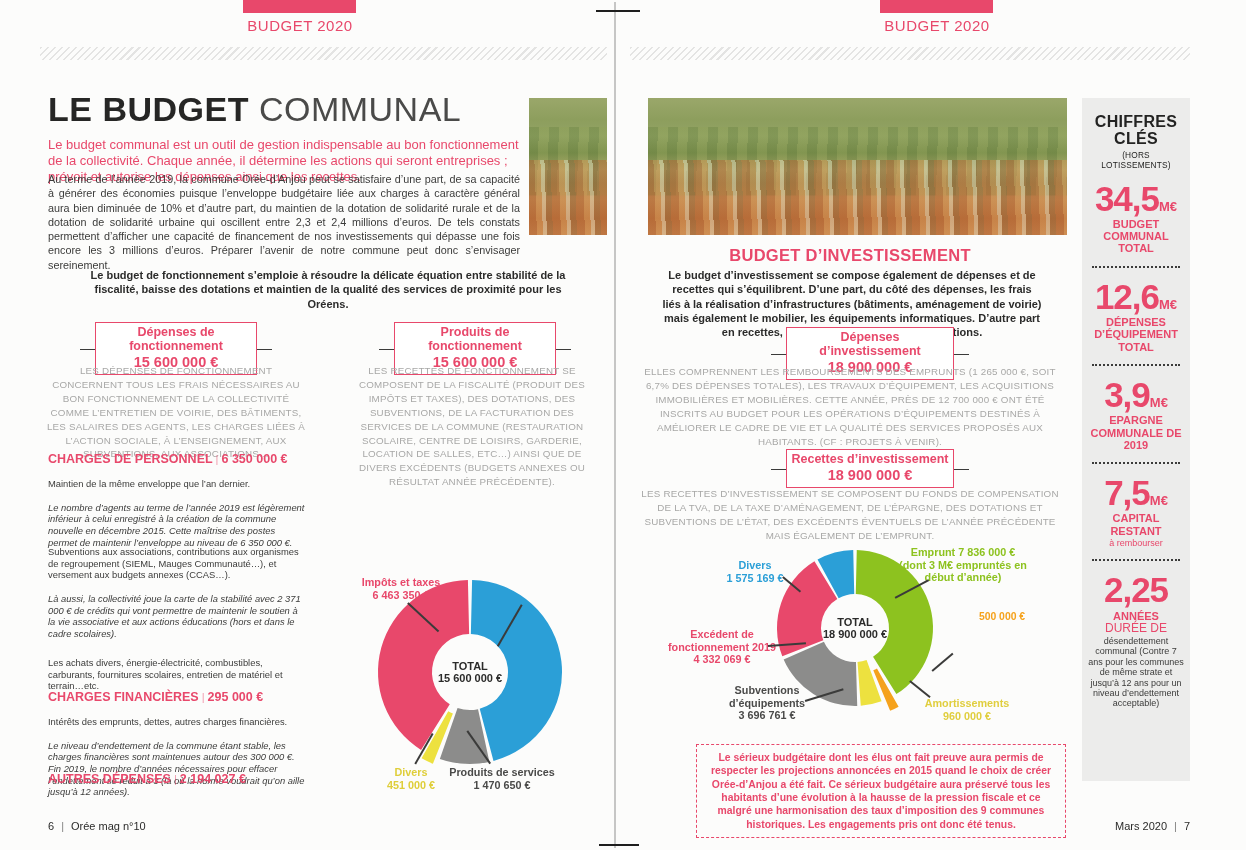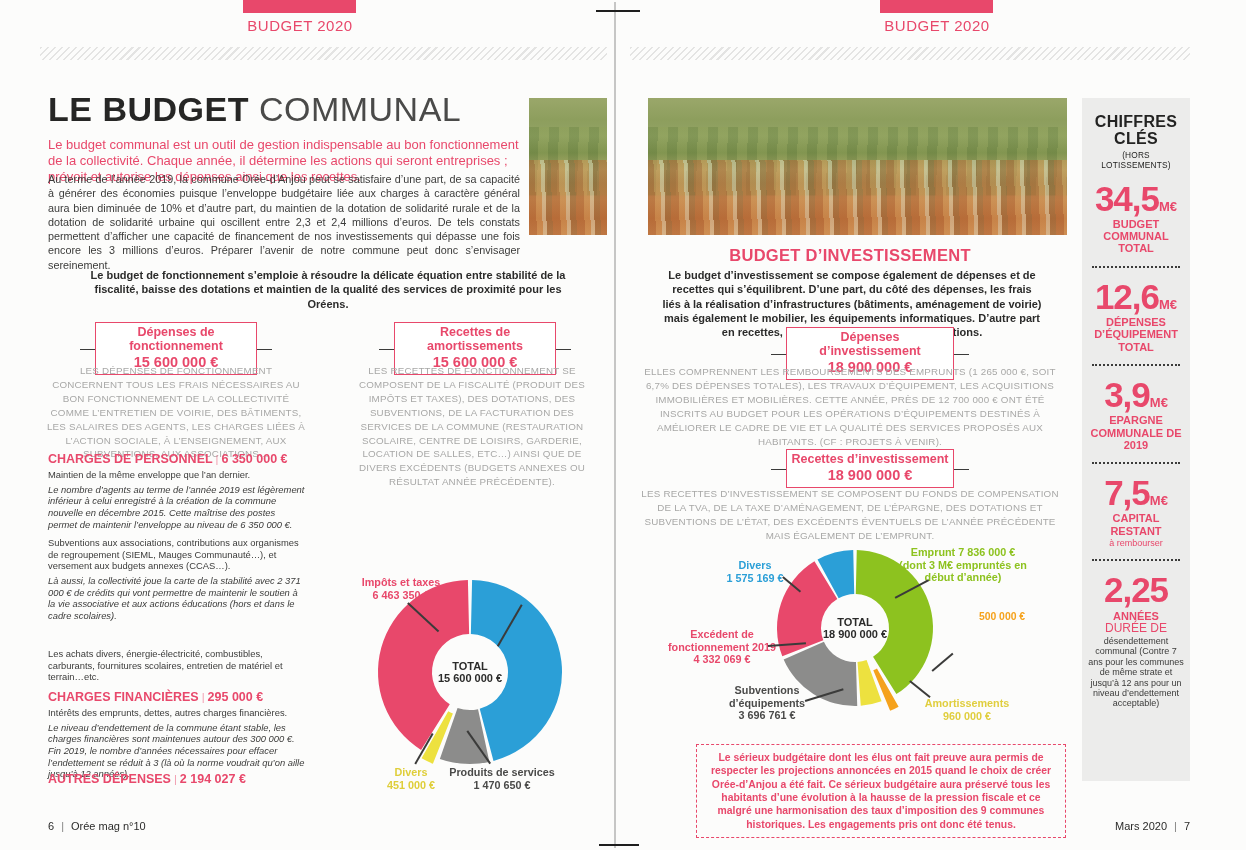--- a/index.html
+++ b/index.html
@@ -72,21 +72,21 @@
   .grey-desc{font-size:9.8px;color:#A8A8A7;text-align:center;line-height:1.42;letter-spacing:.2px;}
   .desc-dep-fonc{left:44px;top:364px;width:264px;}
   .desc-rec-fonc{left:356px;top:364px;width:232px;}
   .desc-dep-inv{left:640px;top:365px;width:420px;}
   .desc-rec-inv{left:640px;top:487px;width:420px;}
 
   
   .item{left:48px;width:258px;}
   .item-head{font-size:12.5px;font-weight:bold;color:#E8486B;line-height:1.12;}
   .item-sep{font-weight:normal;opacity:.55;font-size:11px;padding:0 3px;}
-  .item-body{font-size:9.4px;line-height:1.24;color:#3B3B3A;margin-top:3px;}
+  .item-body{font-size:9.4px;line-height:1.24;color:#3B3B3A;margin-top:12px;}
   .item-italic{font-style:italic;}
   .item-1{top:452px;} .item-2{top:534px;} .item-3{top:645px;} .item-4{top:690px;} .item-5{top:772px;}
 
   
   .donut-wrap{overflow:visible;}
   .donut-left{left:360px;top:562px;width:220px;height:220px;}
   .donut-right{left:755px;top:528px;width:200px;height:200px;}
   .donut-center{position:absolute;left:50%;top:50%;transform:translate(-50%,-50%);text-align:center;}
   .donut-center .dc-label{font-size:11px;font-weight:bold;color:#2B2B2A;}
   .donut-center .dc-value{font-size:11px;font-weight:bold;color:#2B2B2A;}
@@ -154,21 +154,21 @@
   <div class="abs photo photo-sliver"></div>
   <div class="abs photo photo-main"></div>
 
   <div class="abs section-intro sint-left">Le budget de fonctionnement s’emploie à résoudre la délicate équation entre stabilité de la fiscalité, baisse des dotations et maintien de la qualité des services de proximité pour les Oréens.</div>
 
   <div class="abs vbox box-dep-fonc">
     <div class="vb-label">Dépenses de fonctionnement</div>
     <div class="vb-value">15 600 000 €</div>
   </div>
   <div class="abs vbox box-rec-fonc">
-    <div class="vb-label">Recettes de amortissements</div>
+    <div class="vb-label">Produits de fonctionnement</div>
     <div class="vb-value">15 600 000 €</div>
   </div>
 
   <div class="abs grey-desc desc-rec-fonc">LES RECETTES DE FONCTIONNEMENT SE COMPOSENT DE LA FISCALITÉ (PRODUIT DES IMPÔTS ET TAXES), DES DOTATIONS, DES SUBVENTIONS, DE LA FACTURATION DES SERVICES DE LA COMMUNE (RESTAURATION SCOLAIRE, CENTRE DE LOISIRS, GARDERIE, LOCATION DE SALLES, ETC…) AINSI QUE DE DIVERS EXCÉDENTS (BUDGETS ANNEXES OU RÉSULTAT ANNÉE PRÉCÉDENTE).</div>
   <div class="abs grey-desc desc-dep-fonc">LES DÉPENSES DE FONCTIONNEMENT CONCERNENT TOUS LES FRAIS NÉCESSAIRES AU BON FONCTIONNEMENT DE LA COLLECTIVITÉ COMME L’ENTRETIEN DE VOIRIE, DES BÂTIMENTS, LES SALAIRES DES AGENTS, LES CHARGES LIÉES À L’ACTION SOCIALE, À L’ENSEIGNEMENT, AUX SUBVENTIONS, AUX ASSOCIATIONS…</div>
 
   <div class="abs item item-1">
     <div class="item-head"><span>CHARGES DE PERSONNEL</span><span class="item-sep">|</span><span>6 350 000 €</span></div>
     <div class="item-body">Maintien de la même enveloppe que l’an dernier.</div>
     <div class="item-body item-italic">Le nombre d’agents au terme de l’année 2019 est légèrement inférieur à celui enregistré à la création de la commune nouvelle en décembre 2015. Cette maîtrise des postes permet de maintenir l’enveloppe au niveau de 6 350 000 €.</div>

